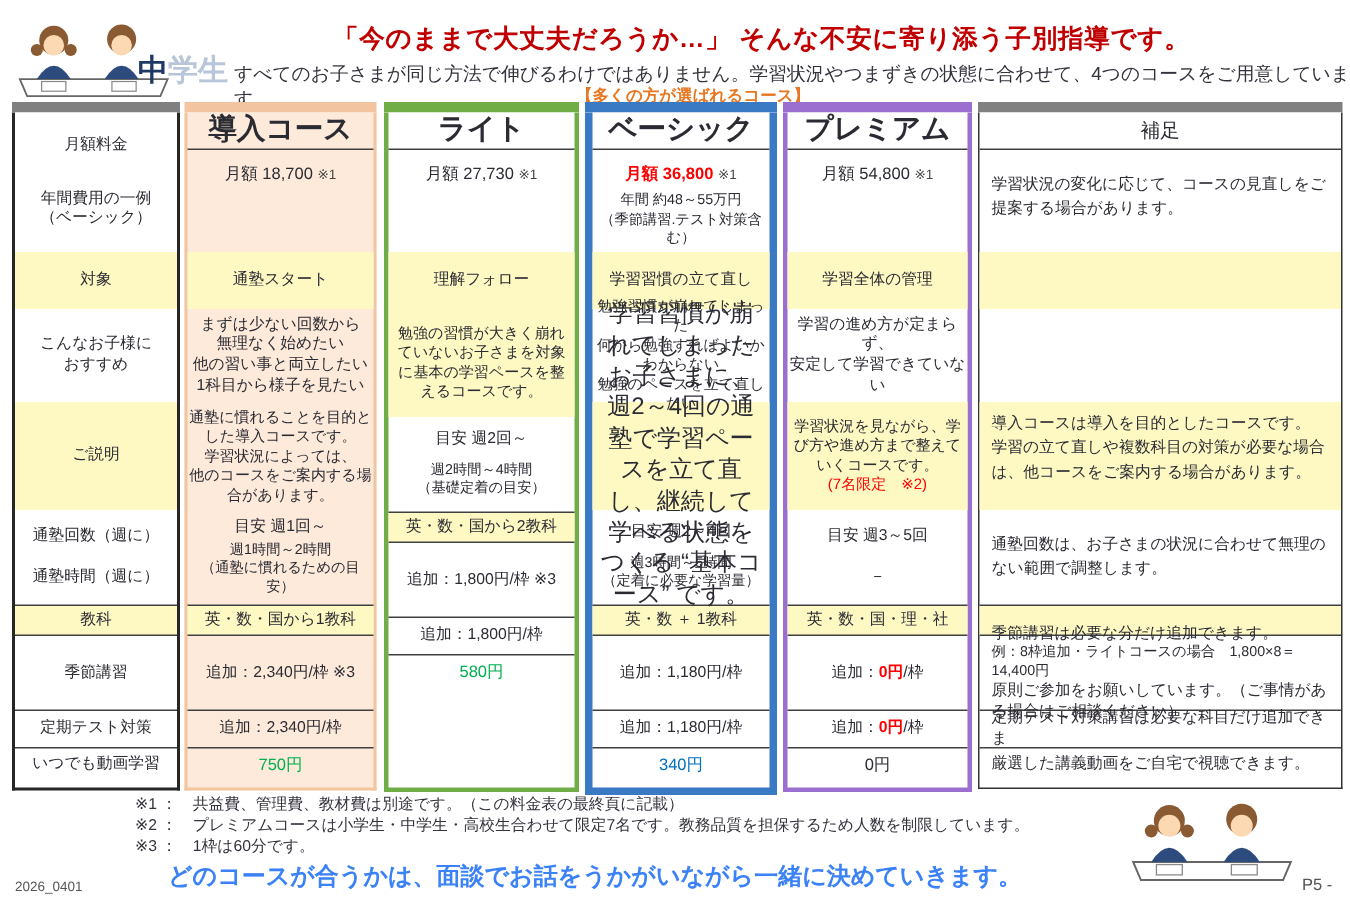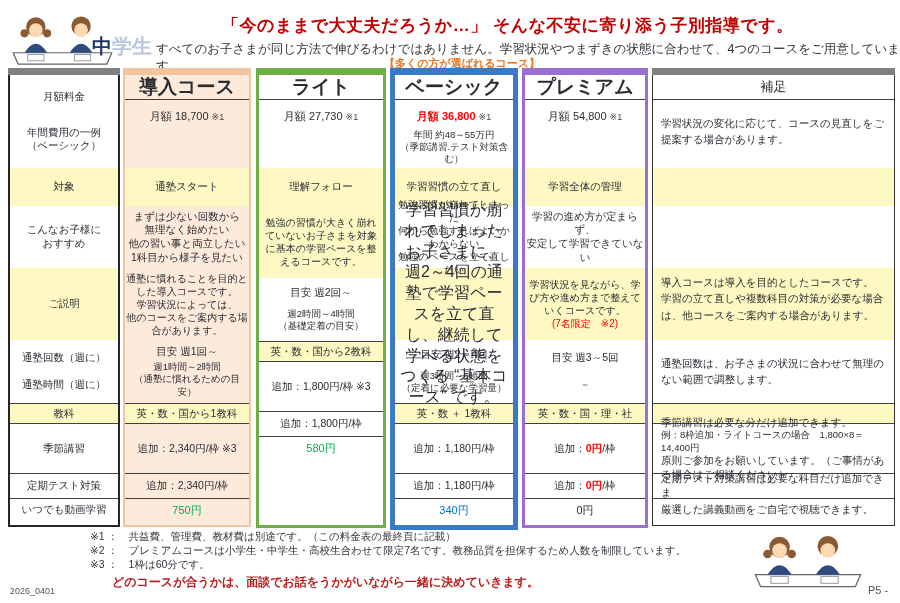--- a/index.html
+++ b/index.html
@@ -53,21 +53,21 @@
   .r0{height:25px;} .r1{height:68px;} .r2{height:38px;} .r3{height:62px;}
   .r4{height:72px;} .r5{height:64px;} .r6{height:20px;} .r7{height:50px;}
   .r8{height:25px;} .r9{height:22px;} .r01{height:93px;}
 
   .redbold{color:#ff0000;font-weight:bold;}
   .redtext{color:#ff0000;}
   .notesmall{font-size:9px;color:#444;}
   .pricefont{font-size:11px;}
 
   .footnote{font-size:10.5px;color:#33333d;line-height:1.32;}
-  .bottommsg{font-size:12px;font-weight:bold;color:#b91c1c;}
+  .bottommsg{font-size:16px;font-weight:bold;color:#3b82f6;}
   .doccode{font-size:9px;color:#555;}
   .pageno{font-size:11px;color:#555;}
 </style>
 </head>
 <body>
 
 <div class="page">
 
   <svg class="abs" style="left:10px;top:10px" width="105" height="58" viewBox="0 0 130 66">
     <polygon points="4,50 126,50 120,64 10,64" fill="#ffffff" stroke="#666" stroke-width="1.5"></polygon>

